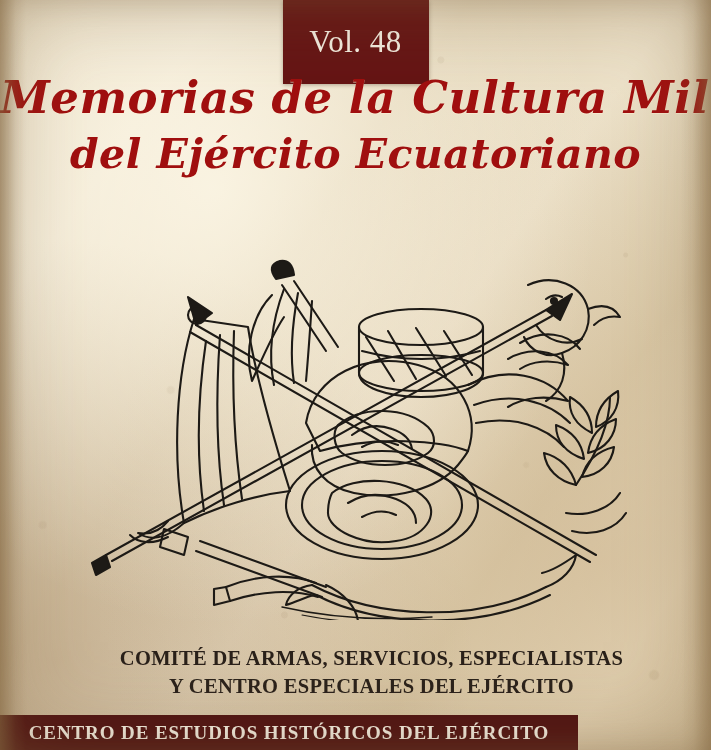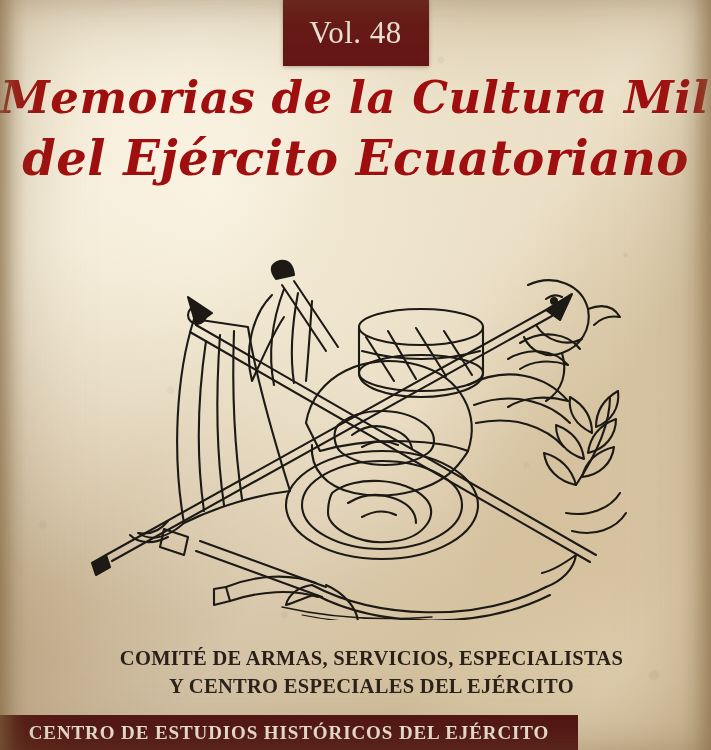--- a/index.html
+++ b/index.html
@@ -60,21 +60,21 @@
     pointer-events: none;
   }
 
   
   .vol-badge {
     position: absolute;
     top: 0;
     left: 50%;
     transform: translateX(-50%);
     width: 146px;
-    height: 66px;
+    height: 84px;
     background: #651414;
     color: #f3ece0;
     display: flex;
     align-items: center;
     justify-content: center;
     font-family: "Liberation Serif", serif;
     font-size: 31px;
     letter-spacing: 0.5px;
     box-shadow: 0 1px 4px rgba(60,40,20,0.35);
   }
@@ -95,21 +95,21 @@
     color: #a00f0f;
     text-shadow: 0 1px 0 rgba(255,240,215,0.55);
     white-space: nowrap;
   }
   .title-line-1 {
     font-size: 45px;
     letter-spacing: 0.5px;
     line-height: 1.05;
   }
   .title-line-2 {
-    font-size: 48px;
+    font-size: 41px;
     letter-spacing: 0.5px;
     line-height: 1.15;
     margin-top: 10px;
   }
 
   
   .emblem-wrap {
     position: absolute;
     top: 255px;
     left: 50%;

